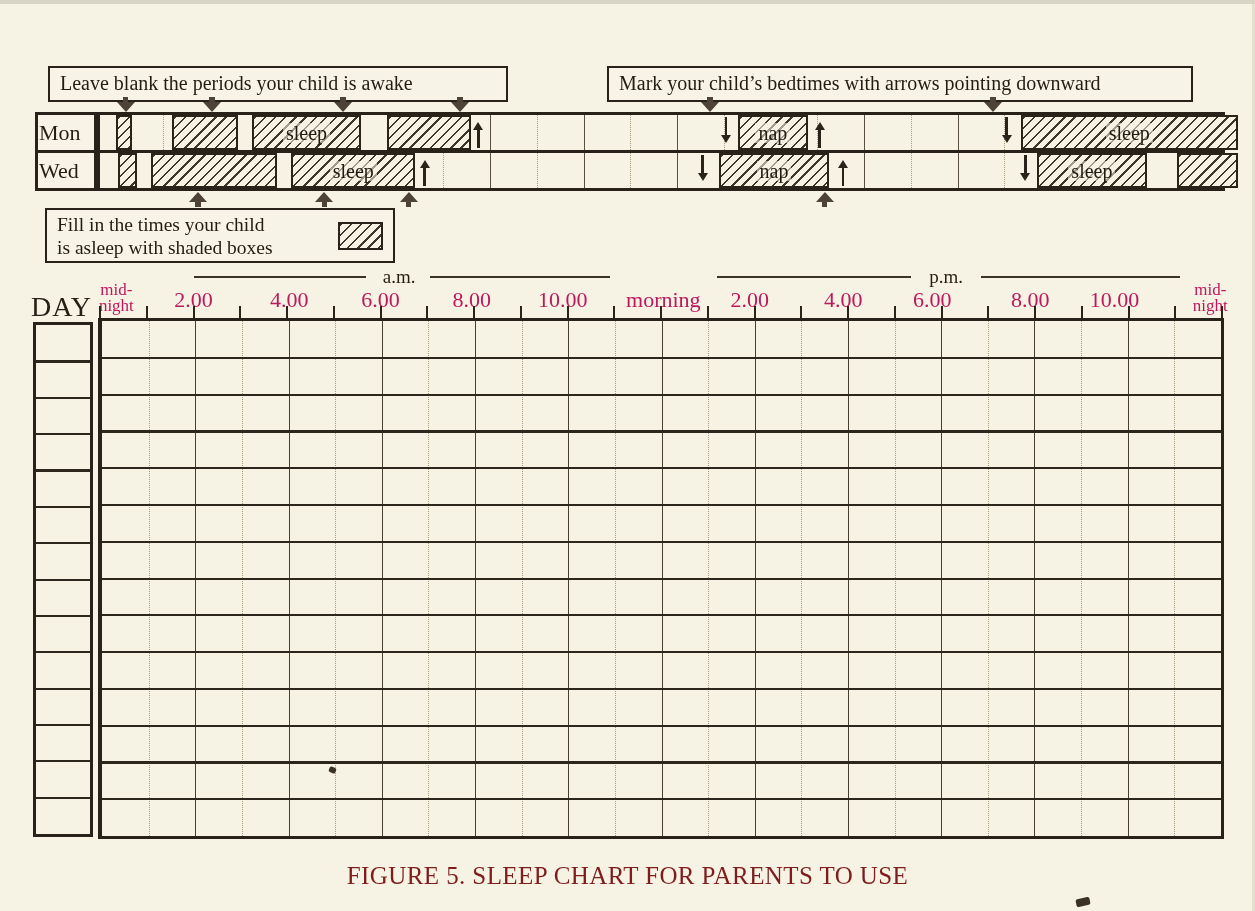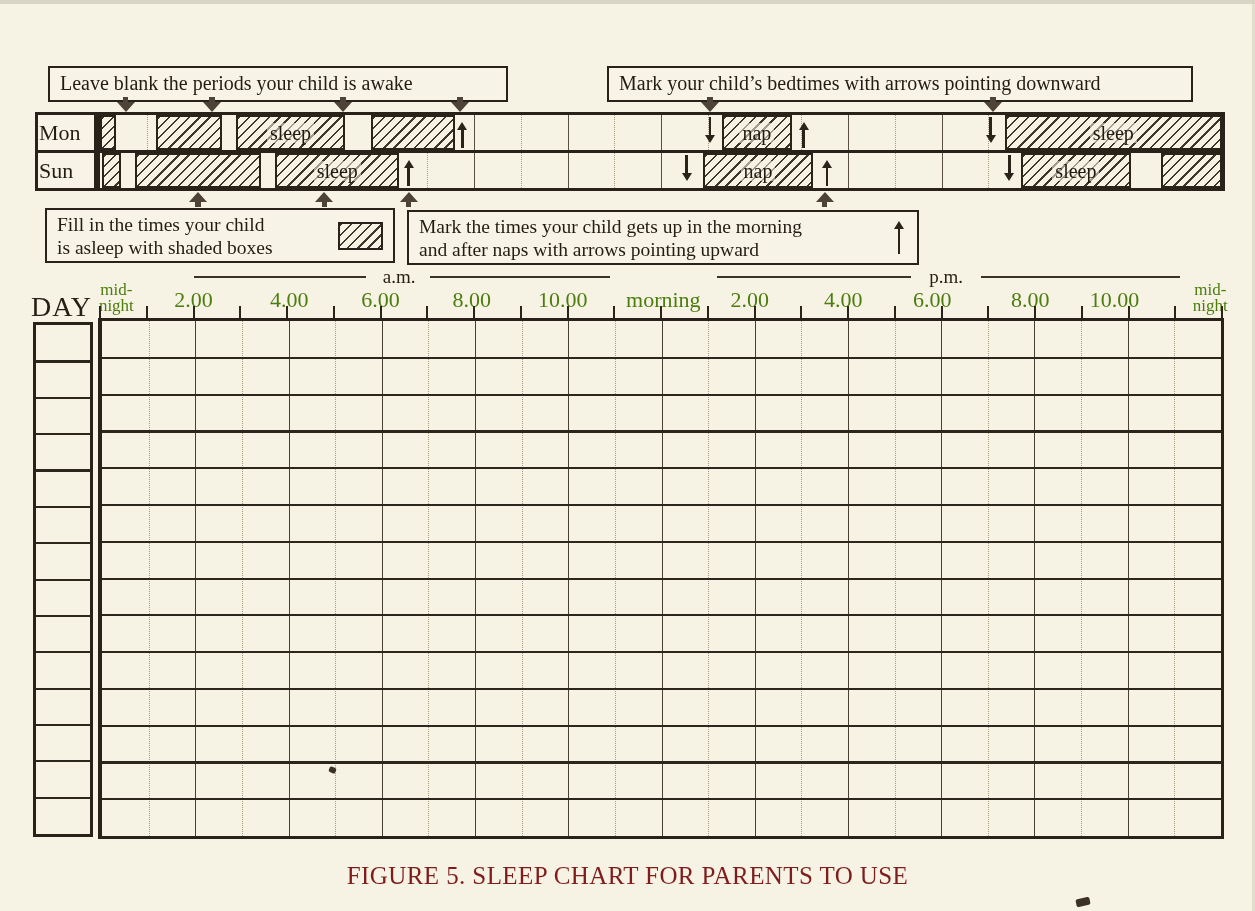--- a/index.html
+++ b/index.html
@@ -38,21 +38,21 @@
   .exlabels .cell{
     position:absolute;left:0;width:100%;height:36px;
     display:flex;align-items:center;padding-left:1px;box-sizing:border-box;
     font-size:22px;
   }
   .exlabels .divider{position:absolute;left:0;width:100%;height:3px;top:35px;background:#28221a;}
   .band{
     position:absolute;left:97px;top:112px;width:1128px;height:79px;
     box-sizing:border-box;border:3px solid #28221a;background:#f6f2e4;
   }
-  .bandrow{position:absolute;left:0;width:100%;height:35px;}
+  .bandrow{position:absolute;left:16px;width:100%;height:35px;}
   .bandrow.r0{top:0;}
   .bandrow.r1{top:38px;}
   .band .divider{position:absolute;left:0;width:100%;height:3px;top:35px;background:#28221a;}
 
   .vline{position:absolute;top:0;bottom:0;width:0;}
   .vline.dotted{border-left:1.5px dotted #a89c80;}
   .vline.solid{border-left:1.5px solid #5a5040;}
 
   .seg{
     position:absolute;top:0;bottom:0;box-sizing:border-box;
@@ -70,21 +70,21 @@
   .arrow-thin .headup{width:0;height:0;margin:0 auto;border-left:5.5px solid transparent;border-right:5.5px solid transparent;border-bottom:8.5px solid #29231a;}
   .arrow-thin .headdown{width:0;height:0;margin:0 auto;border-left:5.5px solid transparent;border-right:5.5px solid transparent;border-top:8.5px solid #29231a;}
 
   
   .arrow-thick{position:absolute;width:20px;}
   .arrow-thick .stem{width:5.5px;background:#4d4336;margin:0 auto;height:5px;}
   .arrow-thick .headup{width:0;height:0;margin:0 auto;border-left:9.5px solid transparent;border-right:9.5px solid transparent;border-bottom:10px solid #4d4336;}
   .arrow-thick .headdown{width:0;height:0;margin:0 auto;border-left:9.5px solid transparent;border-right:9.5px solid transparent;border-top:10px solid #4d4336;}
 
   
-  .axis-label{position:absolute;transform:translateX(-50%);font-size:22px;white-space:nowrap;color:#4d7c0f;}
+  .axis-label{position:absolute;transform:translateX(-50%);font-size:22px;white-space:nowrap;color:#be185d;}
   .axis-label.small{font-size:17px;line-height:.95;text-align:center;}
   .ampm{position:absolute;transform:translateX(-50%);font-size:19px;color:#251f15;}
   .rule{position:absolute;height:1.6px;background:#3a332a;}
   .tick{position:absolute;width:2.2px;height:12px;background:#29231a;}
   #day-label{position:absolute;left:31px;top:291px;font-size:28px;letter-spacing:1px;color:#241e15;}
 
   
   #daycol{
     position:absolute;left:33px;top:322px;width:60px;height:515px;
     box-sizing:border-box;border:3px solid #28221a;background:#f6f2e4;
@@ -119,37 +119,25 @@
   </div>
 
   <div class="ibox" style="left:45px;top:208px;width:350px;height:55px;font-size:19.5px;">
     <span class="lines">
       <span>Fill in the times your child</span><br>
       <span>is asleep with shaded boxes</span>
     </span>
     <span class="swatch hatch"></span>
   </div>
 
-  <div class="ibox" style="left:407px;top:210px;width:512px;height:55px;font-size:19.5px;">
-    <span class="lines">
-      <span>Mark the times your child gets up in the morning</span><br>
-      <span>and after naps with arrows pointing upward</span>
-    </span>
-    <span style="margin-left:auto;position:relative;width:14px;height:36px;display:block;">
-      <span class="arrow-thin" style="left:0;top:1px;">
-        <span class="headup" style="display:block;"></span>
-        <span class="stem" style="display:block;height:25px;"></span>
-      </span>
-    </span>
-  </div>
 
   <div class="exlabels">
     <div class="cell" style="top:0;">Mon</div>
     <div class="divider"></div>
-    <div class="cell" style="top:38px;">Sun</div>
+    <div class="cell" style="top:38px;">Wed</div>
   </div>
 
   <div class="band" id="band">
     <div class="bandrow r0" id="bandrow-0">
         <div class="vline dotted" style="left: 4.167%;"></div>
         <div class="vline solid" style="left: 8.333%;"></div>
         <div class="vline dotted" style="left: 12.5%;"></div>
         <div class="vline solid" style="left: 16.667%;"></div>
         <div class="vline dotted" style="left: 20.833%;"></div>
         <div class="vline solid" style="left: 25%;"></div>

